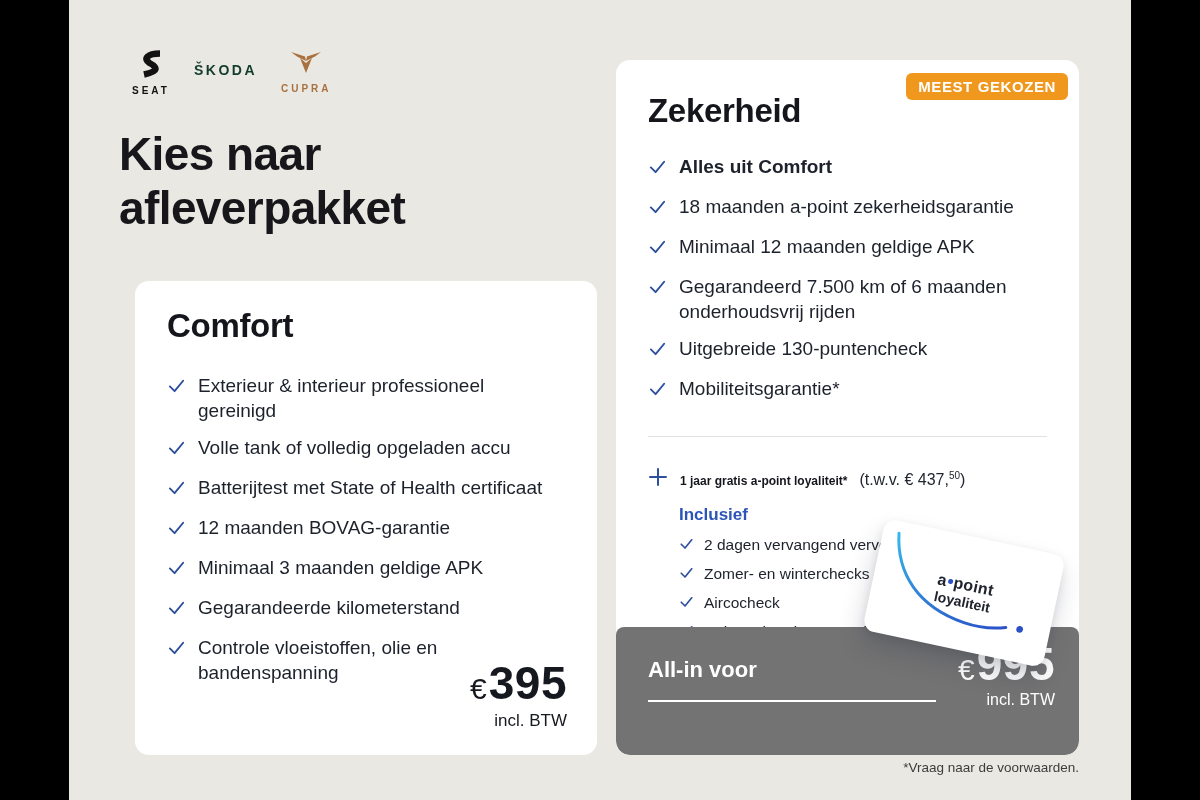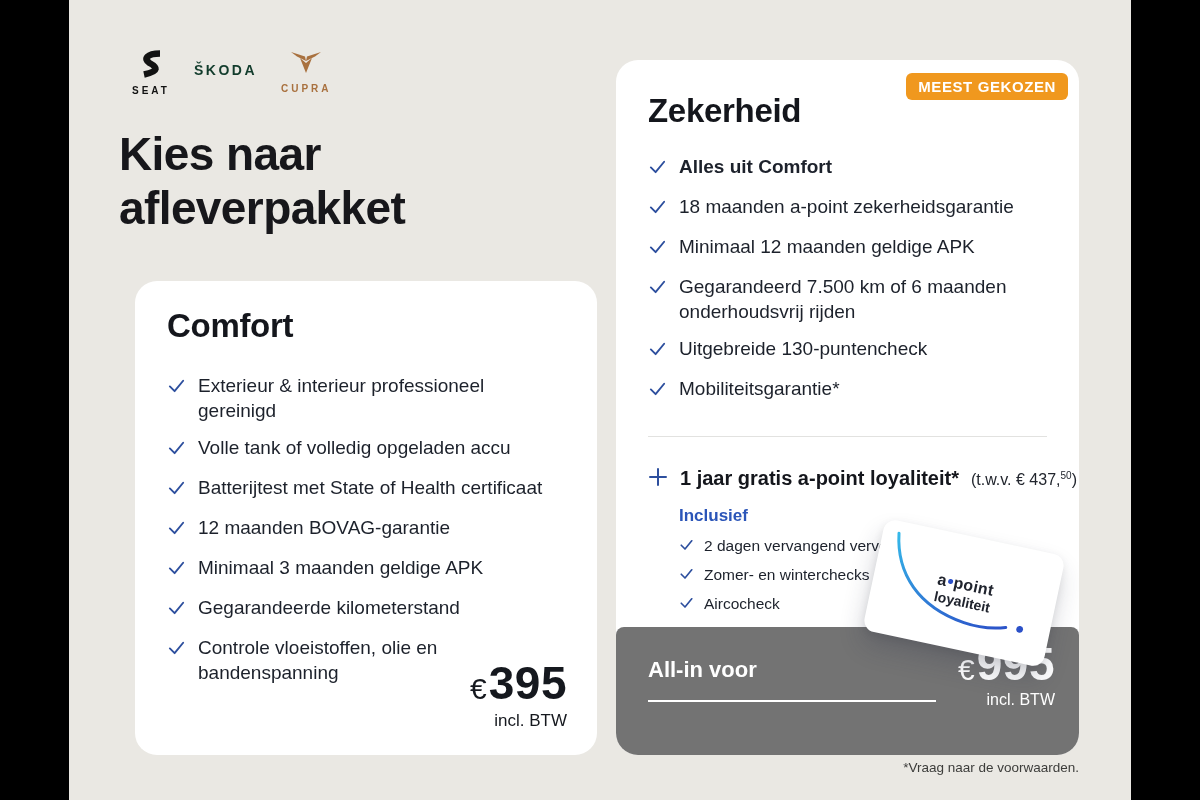--- a/index.html
+++ b/index.html
@@ -11,21 +11,21 @@
   .brand{display:flex;flex-direction:column;align-items:center;}
   .brand-label{font-size:10px;font-weight:700;letter-spacing:3px;color:#121212;margin-top:3px;}
   .skoda .brand-label{font-size:14px;letter-spacing:2.5px;color:#123c2c;margin-top:12px;}
   .cupra .brand-label{color:#a9713f;}
 
   
   .page-title{position:absolute;left:50px;top:128px;font-size:46px;line-height:1.17;
     font-weight:600;color:#17171b;letter-spacing:-0.6px;}
 
   
-  .card{position:absolute;background:#fff;border-radius:22px;}
+  .card{position:absolute;background:#fff;border-radius:14px;}
   .card-comfort{left:66px;top:281px;width:462px;height:474px;}
   .card-zekerheid{left:547px;top:60px;width:463px;height:695px;overflow:hidden;}
   .card h2{margin:0;font-size:33px;font-weight:700;color:#14161c;letter-spacing:-0.3px;}
   .card-comfort h2{padding:26px 32px 0;}
   .card-zekerheid h2{padding:32px 32px 0;}
 
   ul.features{list-style:none;margin:28px 0 0;padding:0 30px 0 32px;}
   ul.features li{display:flex;gap:12px;align-items:flex-start;margin-bottom:12px;
     font-size:19px;line-height:25px;color:#1c212b;}
   ul.features li .chk{flex:0 0 auto;margin-top:3px;}
@@ -40,21 +40,21 @@
   .price-note{font-size:17px;margin-top:1px;}
 
   
   .badge{position:absolute;top:13px;right:11px;background:#f0981e;color:#fff;
     font-size:15px;font-weight:700;letter-spacing:0.6px;padding:5px 12px;border-radius:6px;}
 
   
   .divider{height:1px;background:#e2e2e0;margin:32px 32px 0;}
   .loyalty-row{display:flex;align-items:baseline;gap:12px;padding:28px 28px 0 32px;}
   .loyalty-row .plus{flex:0 0 auto;transform:translateY(2px);}
-  .loyalty-title{font-size:20px;font-weight:700;color:#14161c;white-space:nowrap;}
+  .loyalty-title{font-size:12px;font-weight:700;color:#14161c;white-space:nowrap;}
   .loyalty-value{font-size:16px;color:#22262e;white-space:nowrap;}
   .loyalty-value sup{font-size:10px;}
   .inclusief{margin:16px 0 10px 63px;font-size:17px;font-weight:700;color:#2b55b8;}
   ul.sub-features{list-style:none;margin:0;padding:0 0 0 63px;}
   ul.sub-features li{display:flex;gap:10px;align-items:flex-start;margin-bottom:9px;
     font-size:15.5px;line-height:19px;color:#1c212b;}
   ul.sub-features li .chk{flex:0 0 auto;margin-top:1px;}
 
   
   .loy-card{position:absolute;left:256px;top:476px;width:184px;height:114px;background:#fff;

